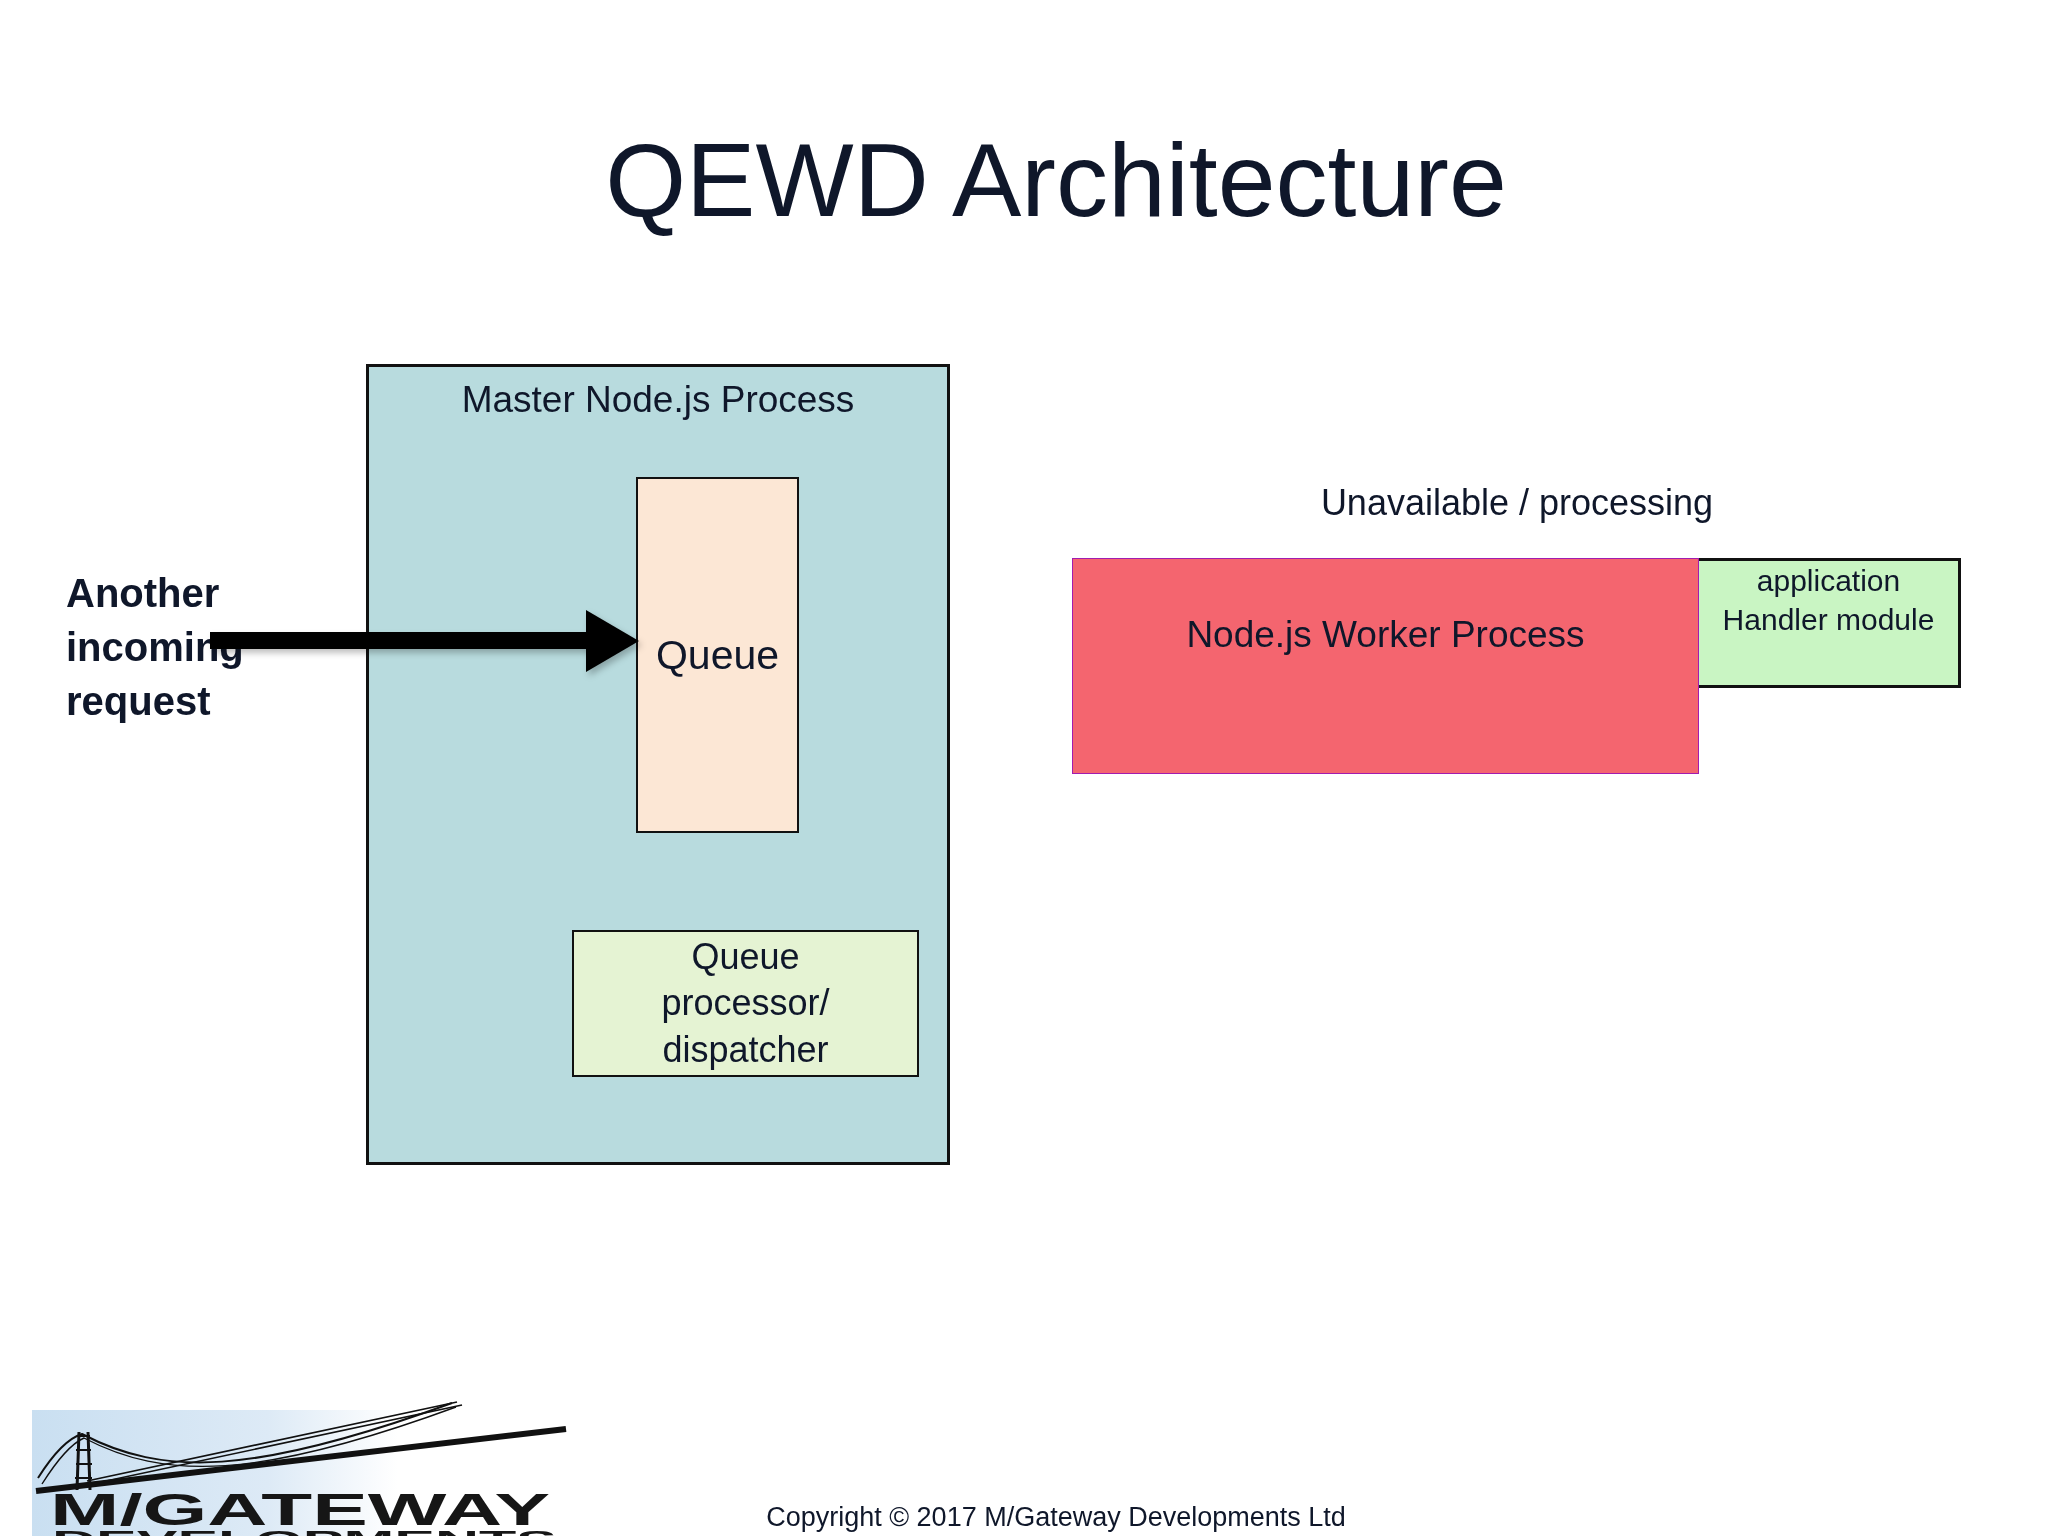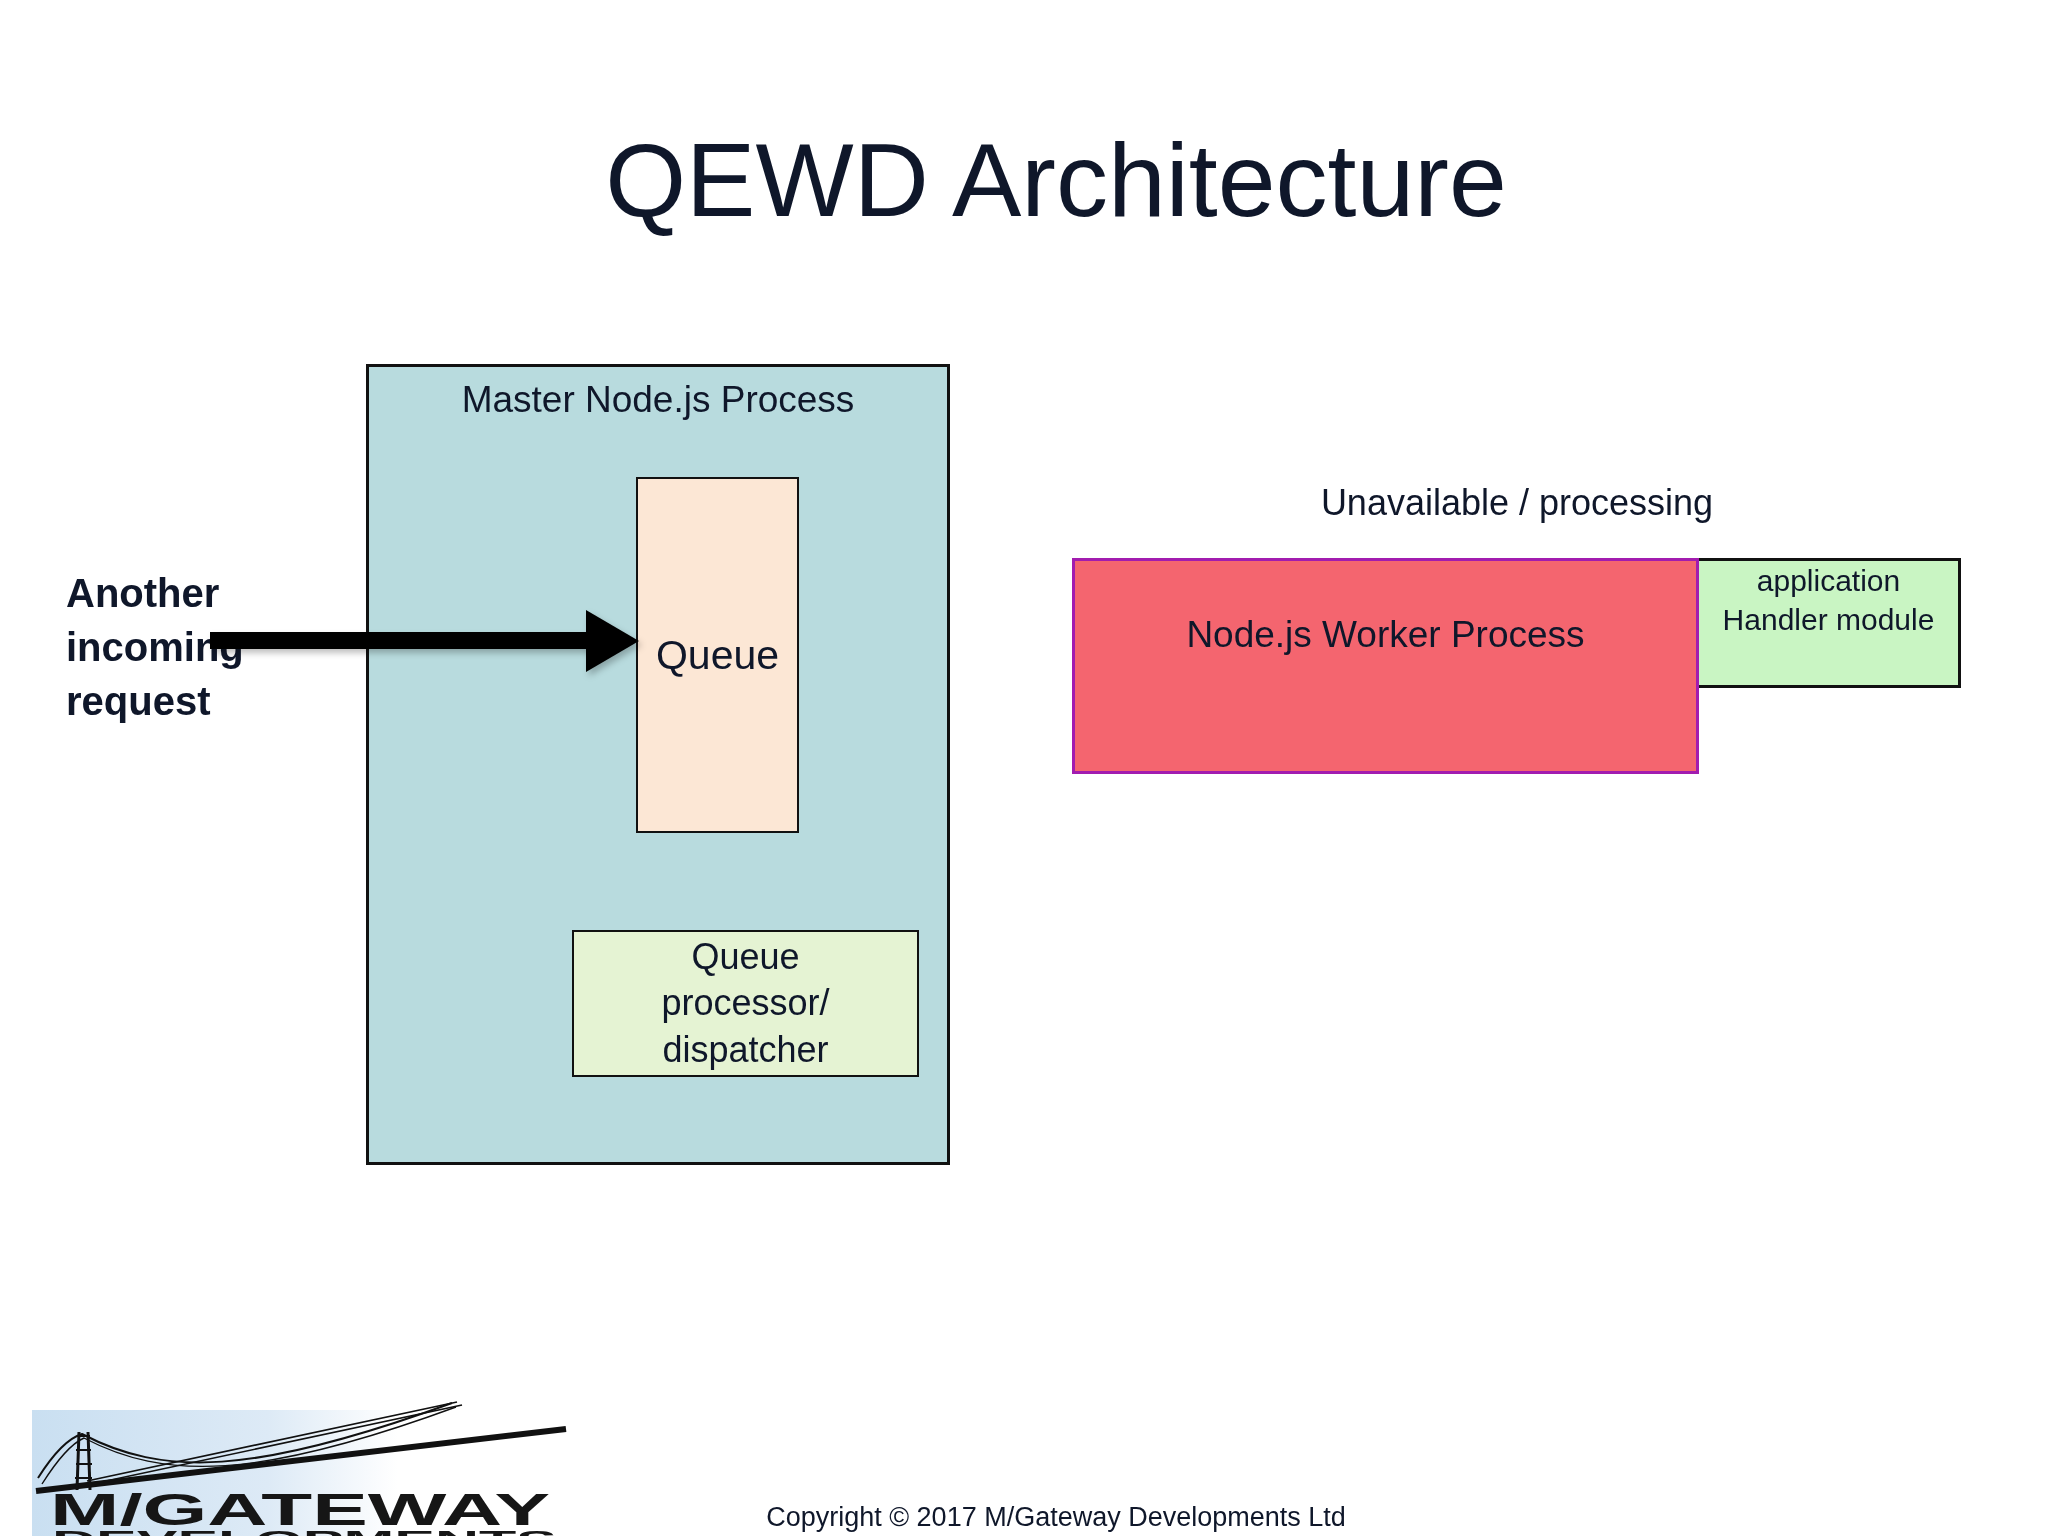--- a/index.html
+++ b/index.html
@@ -79,21 +79,21 @@
   
   .unavailable-heading{
     left:1040px;top:482px;width:890px;
     text-align:center;
     font-size:36px;
     white-space:nowrap;
   }
   .worker-box{
     left:1040px;top:558px;width:627px;height:216px;
     background:var(--worker-fill,#f4656f);
-    border:3px solid #a21caf;
+    border:1px solid #a21caf;
     box-sizing:border-box;
     display:flex;align-items:center;justify-content:center;
     padding-bottom:62px;
   }
   .worker-label{font-size:37px;}
   .handler-box{
     left:1667px;top:558px;width:262px;height:130px;
     background:var(--handler-fill,#c9f5c3);
     border:3px solid #111;border-left:none;
     box-sizing:border-box;

